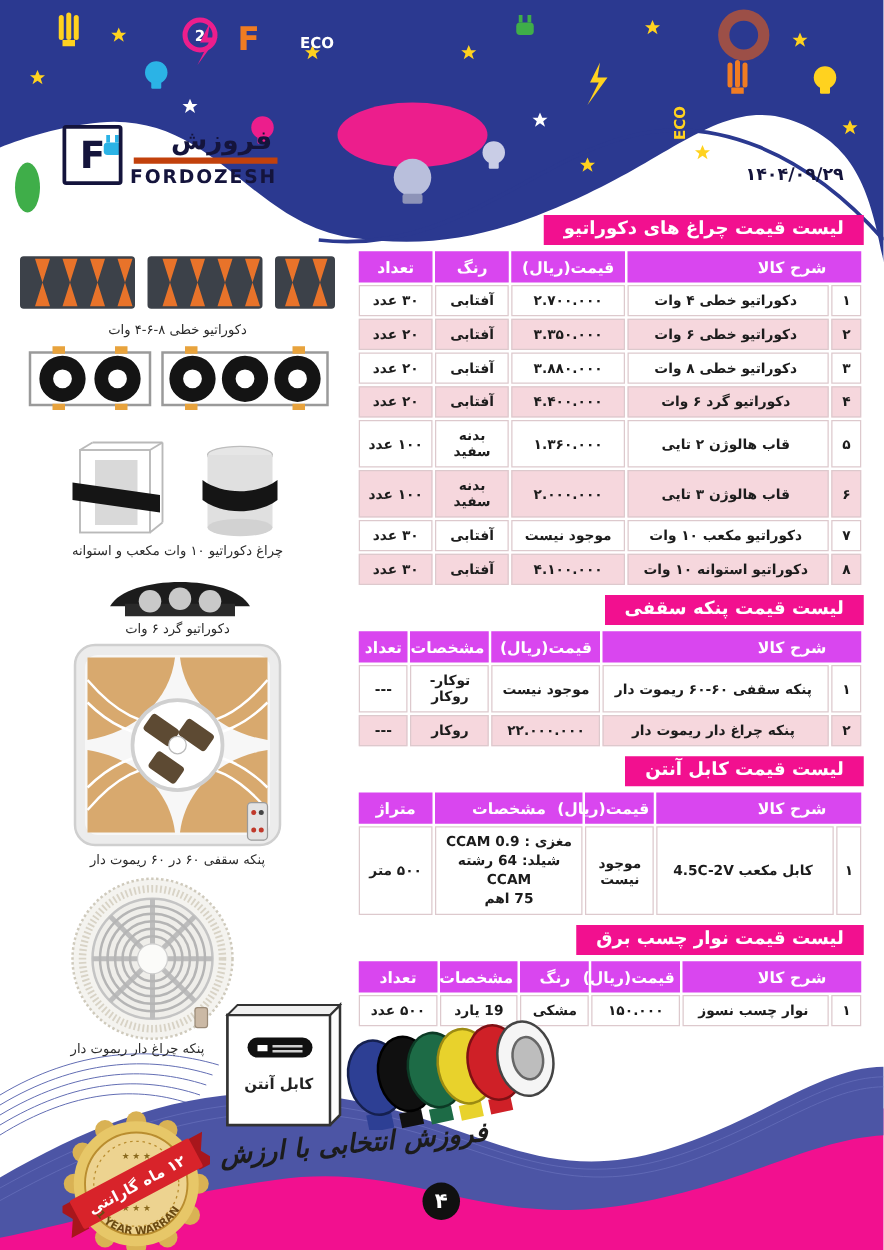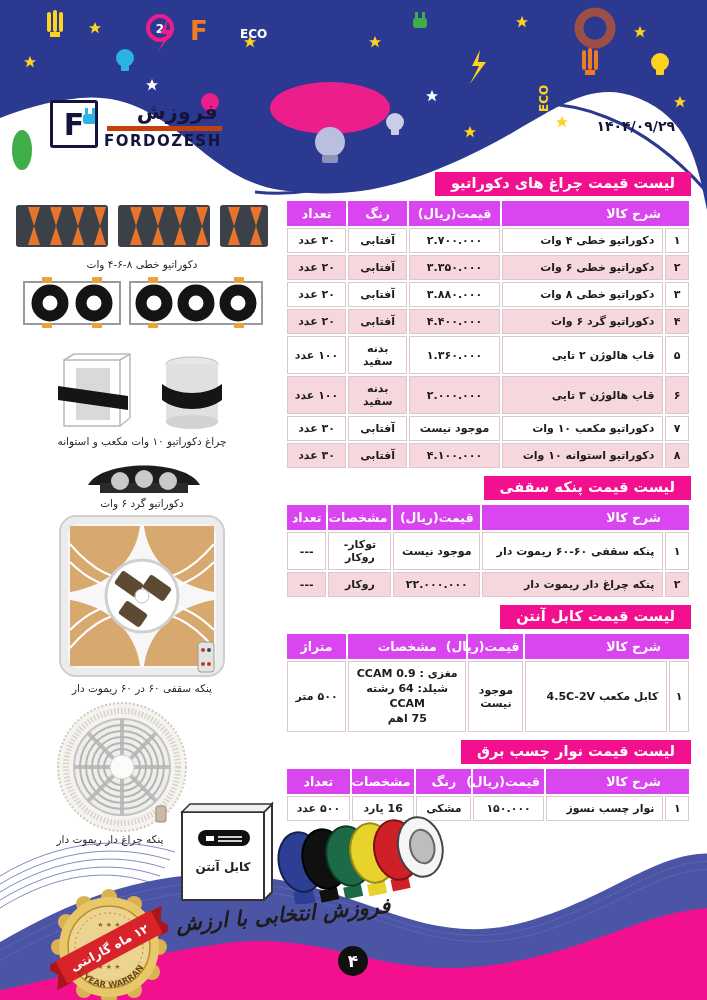--- a/index.html
+++ b/index.html
@@ -6,33 +6,33 @@
   .page{position:relative;width:707px;height:1000px;background:#fff;overflow:hidden;}
 
   
   .doodle{position:absolute;top:0;left:0;z-index:1;}
   .logo{position:absolute;left:50px;top:100px;z-index:3;display:flex;align-items:flex-start;gap:6px;}
   .fbox{width:42px;height:42px;border:3px solid #14143c;display:flex;align-items:center;justify-content:center;
         font-weight:bold;font-size:30px;color:#14143c;border-radius:3px;}
   .brand{display:flex;flex-direction:column;align-items:flex-end;}
   .brand-fa{font-size:21px;font-weight:bold;color:#14143c;border-bottom:5px solid #c2410c;padding:0 4px 2px 30px;}
   .brand-en{font-size:15px;font-weight:bold;letter-spacing:1.5px;color:#14143c;margin-top:1px;}
-  .date{position:absolute;right:32px;top:118px;z-index:3;font-size:14px;font-weight:bold;color:#14143c;direction:rtl;}
+  .date{position:absolute;right:32px;top:132px;z-index:3;font-size:14px;font-weight:bold;color:#14143c;direction:rtl;}
 
   
   .tables-col{position:absolute;top:172px;right:16px;width:406px;z-index:2;direction:rtl;display:flex;flex-direction:column;}
   .section-banner{align-self:flex-start;background:#F2108F;color:#fff;font-weight:bold;font-size:14.5px;
                   padding:3px 16px 5px;margin-bottom:3px;}
   table.price{width:100%;border-collapse:separate;border-spacing:2px;table-layout:fixed;margin-bottom:6px;}
   table.price th{background:#d946ef;color:#fff;font-size:12.5px;font-weight:bold;padding:5px 4px;text-align:center;}
   table.price th.h-desc{text-align:right;padding-right:28px;padding-left:28px;}
   table.price td{background:#fff;border:1px solid #ddc9cd;font-size:11px;font-weight:bold;color:#1c1c1c;
                  padding:5px 4px;text-align:center;vertical-align:middle;}
   table.price tr.alt td{background:#f6d7dd;}
-  table.price td.c-desc{text-align:right;padding-right:8px;}
+  table.price td.c-desc{padding-right:8px;}
   table.price td.c-num{font-weight:bold;}
   .spec-lines div{line-height:1.35;}
 
   
   .imgblock{position:absolute;z-index:2;}
   .caption{position:absolute;z-index:2;font-size:10.5px;color:#2b2b2b;text-align:center;direction:rtl;}
 
   
   .ribbons{position:absolute;bottom:0;left:0;z-index:1;}
   .badge{position:absolute;left:50px;top:888px;z-index:4;}
@@ -268,21 +268,21 @@
         <th>قیمت(ریال)</th>
         <th>رنگ</th>
         <th>مشخصات</th>
         <th>تعداد</th>
       </tr>
       <tr>
             <td class="c-num">۱</td>
             <td class="c-desc">نوار چسب نسوز</td>
             <td>۱۵۰.۰۰۰</td>
             <td>مشکی</td>
-            <td>16 یارد</td>
+            <td>19 یارد</td>
             <td>۵۰۰ عدد</td>
           </tr>
     </tbody>
       </table>
   </div>
 
   <svg class="imgblock" style="left:14px;top:197px;" width="256" height="58">
     <g fill="#3c4149">
       <rect x="2" y="8" width="92" height="42" rx="3"></rect>
         <rect x="104" y="8" width="92" height="42" rx="3"></rect>

